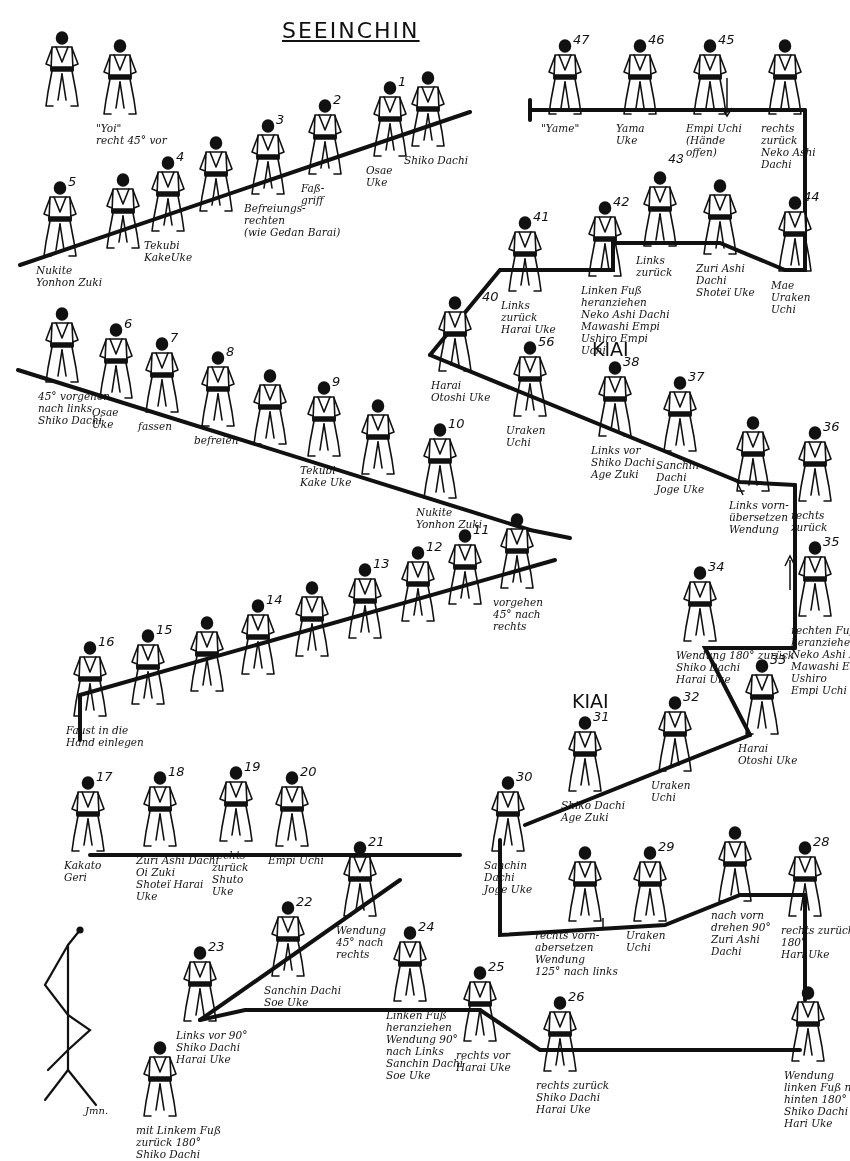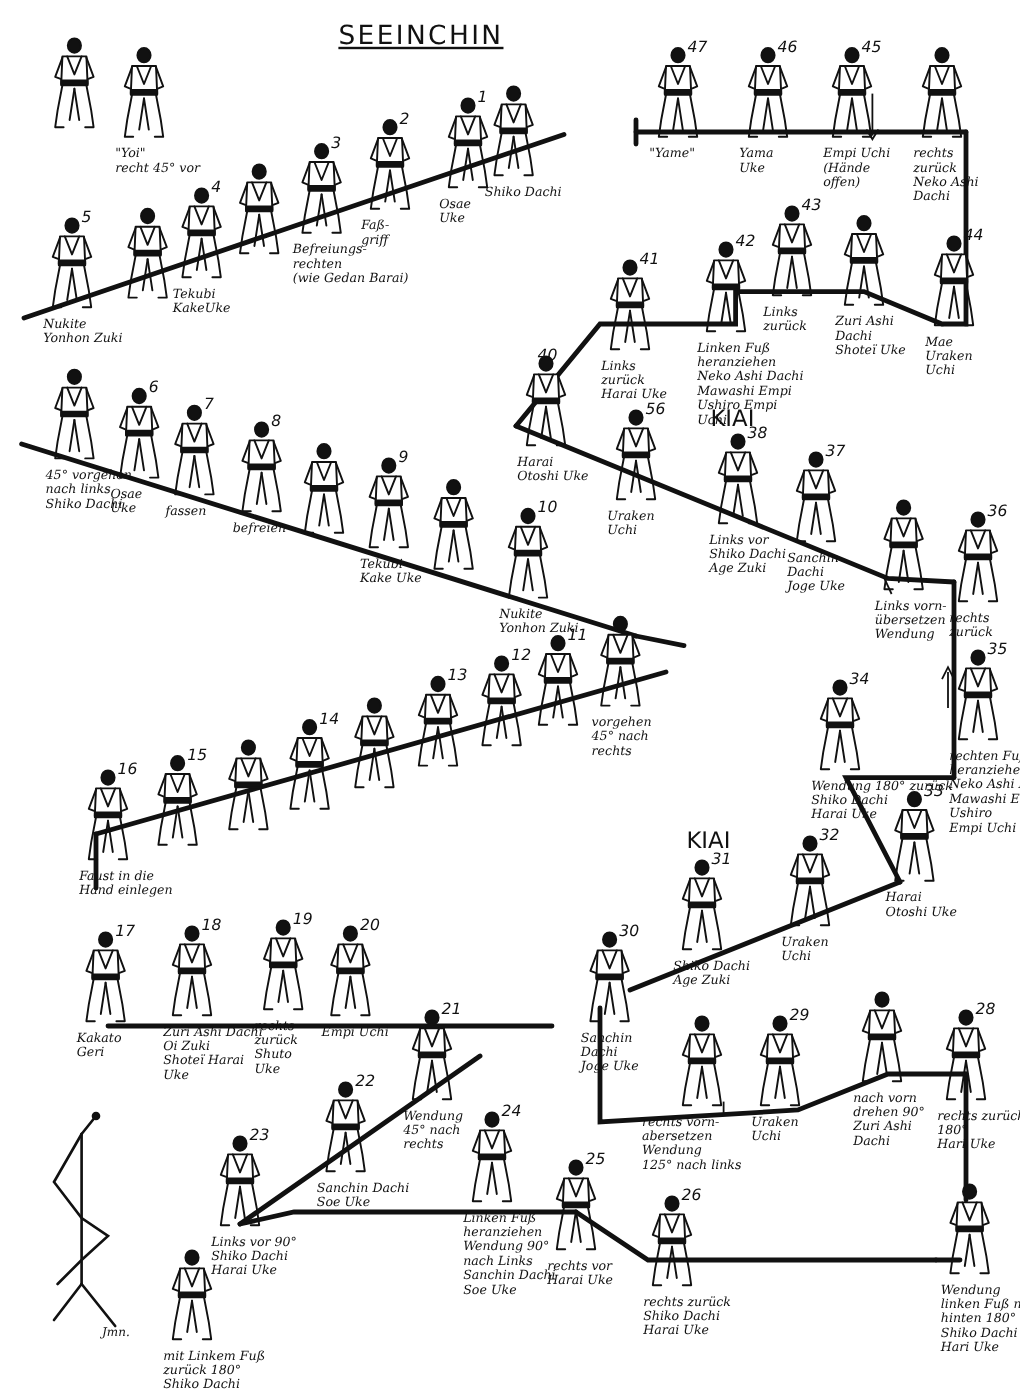--- a/index.html
+++ b/index.html
@@ -1092,21 +1092,21 @@
       <path d="M10 18 L4 34 L9 36"></path>
       <path d="M30 18 L36 34 L31 36"></path>
       <rect x="9" y="37" width="22" height="4" fill="#111"></rect>
       <path d="M10 41 L6 62 L4 76 L11 76"></path>
       <path d="M30 41 L34 62 L36 76 L29 76"></path>
       <path d="M20 44 L16 70"></path>
       <path d="M20 44 L24 70"></path>
     </g>
   </svg>
 </div>
-    <div class="num" style="left: 448px; top: 289px;">40</div>
+    <div class="num" style="left: 482px; top: 289px;">40</div>
     <div class="lbl" style="left: 431px; top: 379px;">Harai
 Otoshi Uke</div>
     <div class="fig" style="left: 505px; top: 215px;">
   <svg viewBox="0 0 40 80">
     <g stroke="#111" stroke-width="1.6" fill="none" stroke-linecap="round" stroke-linejoin="round">
       <ellipse cx="20" cy="8" rx="5.5" ry="6" fill="#111"></ellipse>
       <path d="M10 17 L30 17 L31 40 L9 40 Z" fill="#fff"></path>
       <path d="M14 17 L20 32 L26 17"></path>
       <path d="M10 18 L4 34 L9 36"></path>
       <path d="M30 18 L36 34 L31 36"></path>
@@ -1154,21 +1154,21 @@
       <path d="M10 18 L4 34 L9 36"></path>
       <path d="M30 18 L36 34 L31 36"></path>
       <rect x="9" y="37" width="22" height="4" fill="#111"></rect>
       <path d="M10 41 L6 62 L4 76 L11 76"></path>
       <path d="M30 41 L34 62 L36 76 L29 76"></path>
       <path d="M20 44 L16 70"></path>
       <path d="M20 44 L24 70"></path>
     </g>
   </svg>
 </div>
-    <div class="num" style="left: 668px; top: 164px;">43</div>
+    <div class="num" style="left: 668px; top: 152px; font-family: Liberation Mono, monospace;">43</div>
     <div class="lbl" style="left: 636px; top: 254px;">Links
 zurück</div>
     <div class="fig" style="left: 700px; top: 178px;">
   <svg viewBox="0 0 40 80">
     <g stroke="#111" stroke-width="1.6" fill="none" stroke-linecap="round" stroke-linejoin="round">
       <ellipse cx="20" cy="8" rx="5.5" ry="6" fill="#111"></ellipse>
       <path d="M10 17 L30 17 L31 40 L9 40 Z" fill="#fff"></path>
       <path d="M14 17 L20 32 L26 17"></path>
       <path d="M10 18 L4 34 L9 36"></path>
       <path d="M30 18 L36 34 L31 36"></path>

